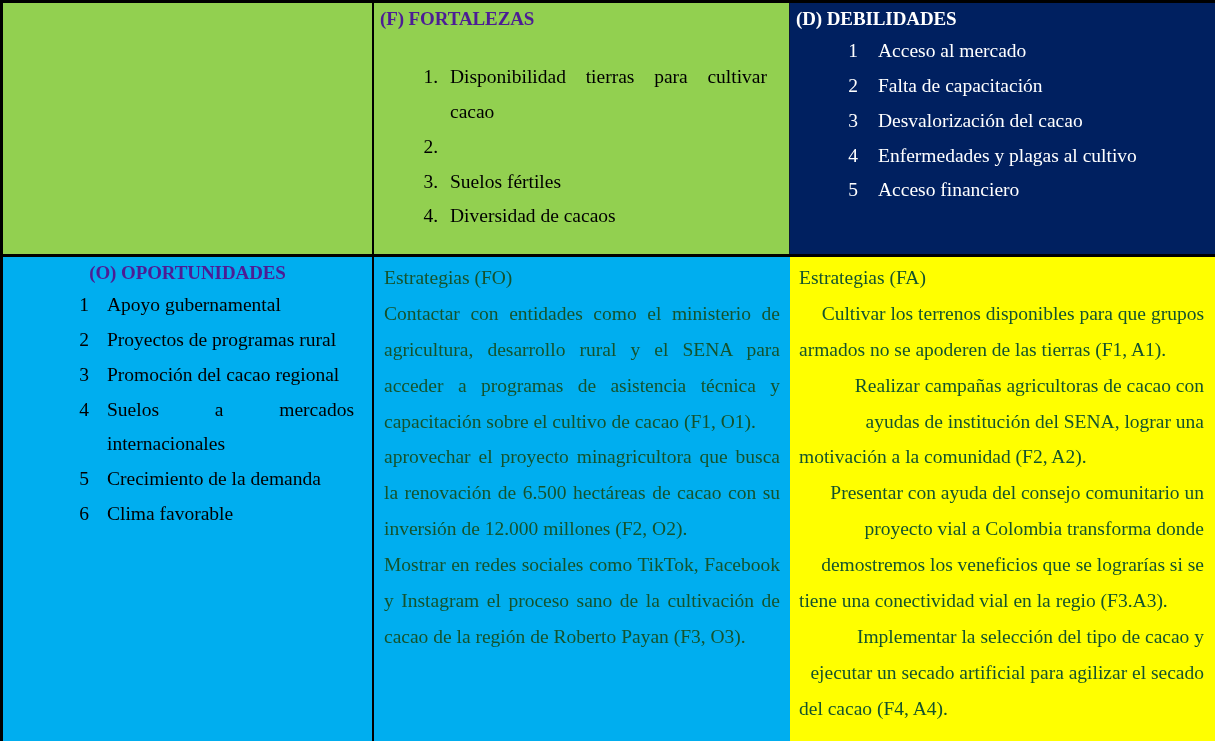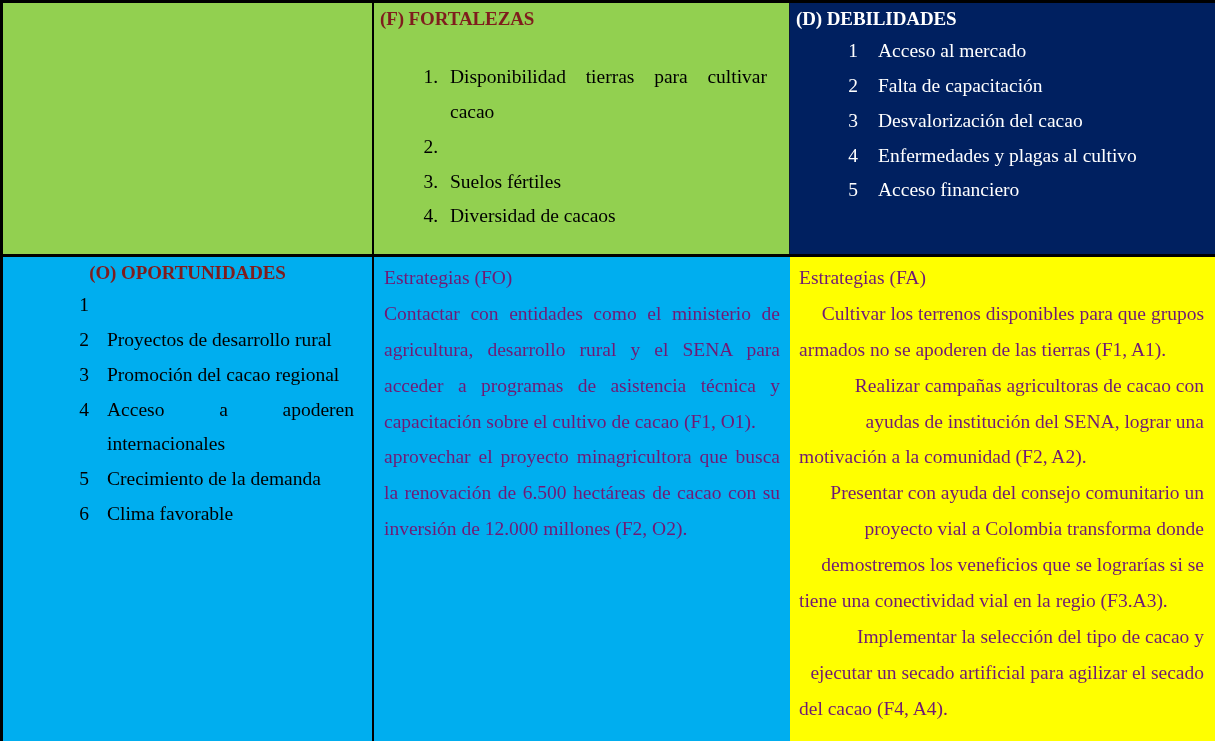--- a/index.html
+++ b/index.html
@@ -41,21 +41,21 @@
   .cell-debilidades{ background: #002060; }
   .cell-oportunidades { background: #00aeef; border-top: 3px solid #000; border-right: 2px solid #000; }
   .cell-fo         { background: #00aeef; border-top: 3px solid #000; }
   .cell-fa         { background: #ffff00; border-top: 3px solid #000; }
 
   
   .head {
     font-weight: bold;
     font-size: 19px;
     line-height: 1.18;
-    color: #7f1d1d;
+    color: #4c1d95;
     padding: 5px 0 0 6px;
     letter-spacing: -0.1px;
   }
   .head-light { color: #ffffff; }
   .head-center {
     text-align: center;
     padding: 5px 8px 0 8px;
   }
 
   
@@ -104,21 +104,21 @@
   .list-oportunidades {
     margin-top: 4px;
     padding-right: 18px;
   }
   .list-oportunidades .n { width: 16px; margin-left: 70px; margin-right: 18px; }
 
   
   .strat {
     font-size: 19.5px;
     line-height: 1.84;
-    color: #701a75;
+    color: #14532d;
     padding: 3px 10px 0 10px;
     margin: 0;
   }
   .strat p {
     margin: 0;
     text-align: justify;
     text-align-last: left;
     -webkit-hyphens: none;
     hyphens: none;
   }
@@ -184,49 +184,51 @@
         <span class="t">Acceso financiero</span>
       </li>
     </ul>
   </div>
 
   <div class="cell cell-oportunidades">
     <div class="head head-center">(O) OPORTUNIDADES</div>
     <ul class="num-list list-oportunidades">
       <li>
         <span class="n">1</span>
+        <span class="t">Apoyo gubernamental</span>
       </li>
       <li>
         <span class="n">2</span>
-        <span class="t">Proyectos de desarrollo rural</span>
+        <span class="t">Proyectos de programas rural</span>
       </li>
       <li>
         <span class="n">3</span>
         <span class="t">Promoción del cacao regional</span>
       </li>
       <li>
         <span class="n">4</span>
-        <span class="t">Acceso a apoderen internacionales</span>
+        <span class="t">Suelos a mercados internacionales</span>
       </li>
       <li>
         <span class="n">5</span>
         <span class="t">Crecimiento de la demanda</span>
       </li>
       <li>
         <span class="n">6</span>
         <span class="t">Clima favorable</span>
       </li>
     </ul>
   </div>
 
   <div class="cell cell-fo">
     <div class="strat">
       <p class="strat-label">Estrategias (FO)</p>
       <p>Contactar con entidades como el ministerio de agricultura, desarrollo rural y el SENA para acceder a programas de asistencia técnica y capacitación sobre el cultivo de cacao (F1, O1).</p>
       <p>aprovechar el proyecto minagricultora que busca la renovación de 6.500 hectáreas de cacao con su inversión de 12.000 millones (F2, O2).</p>
+      <p>Mostrar en redes sociales como TikTok, Facebook y Instagram el proceso sano de la cultivación de cacao de la región de Roberto Payan (F3, O3).</p>
     </div>
   </div>
 
   <div class="cell cell-fa">
     <div class="strat strat-left strat-fa">
       <p class="strat-label">Estrategias (FA)</p>
       <p>Cultivar los terrenos disponibles para que grupos armados no se apoderen de las tierras (F1, A1).</p>
       <p>Realizar campañas agricultoras de cacao con ayudas de institución del SENA, lograr una motivación a la comunidad (F2, A2).</p>
       <p>Presentar con ayuda del consejo comunitario un proyecto vial a Colombia transforma donde demostremos los veneficios que se lograrías si se tiene una conectividad vial en la regio (F3.A3).</p>
       <p>Implementar la selección del tipo de cacao y ejecutar un secado artificial para agilizar el secado del cacao (F4, A4).</p>

